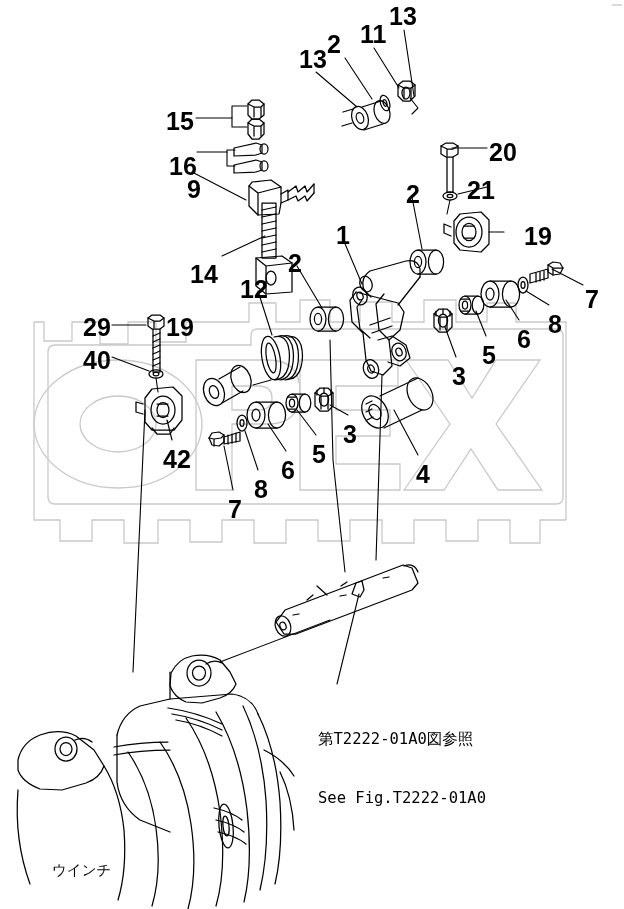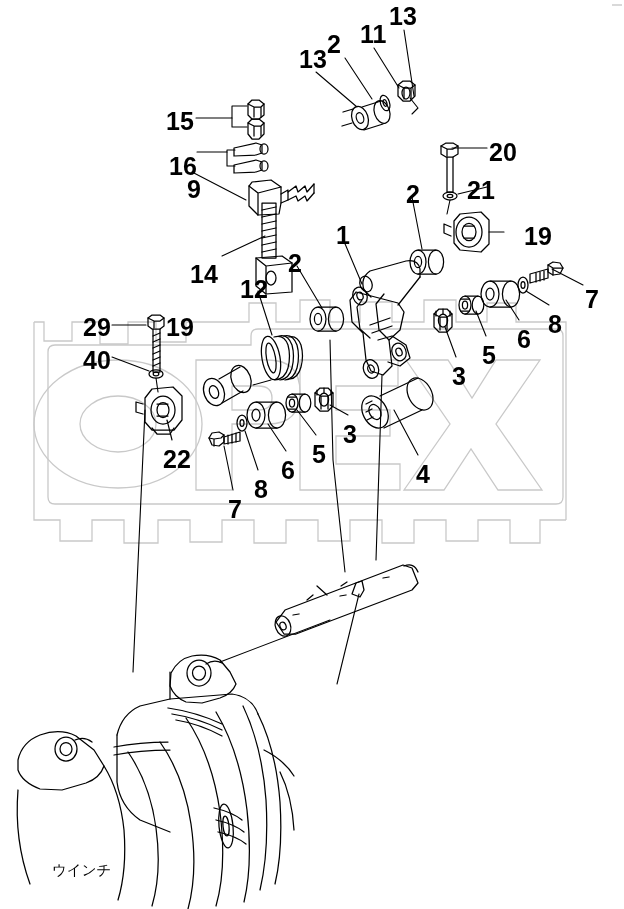--- a/index.html
+++ b/index.html
@@ -396,29 +396,31 @@
   <div class="callout cal-lg" style="left:288px;top:251px">2</div>
   <div class="callout cal-lg" style="left:240px;top:277px">12</div>
   <div class="callout cal-lg" style="left:585px;top:287px">7</div>
   <div class="callout cal-lg" style="left:548px;top:312px">8</div>
   <div class="callout cal-lg" style="left:517px;top:327px">6</div>
   <div class="callout cal-lg" style="left:482px;top:343px">5</div>
   <div class="callout cal-lg" style="left:452px;top:364px">3</div>
   <div class="callout cal-lg" style="left:83px;top:315px">29</div>
   <div class="callout cal-lg" style="left:166px;top:315px">19</div>
   <div class="callout cal-lg" style="left:83px;top:348px">40</div>
-  <div class="callout cal-lg" style="left:163px;top:447px">22</div>
+  <div class="callout cal-lg" style="left:163px;top:447px">42</div>
   <div class="callout cal-lg" style="left:343px;top:422px">3</div>
   <div class="callout cal-lg" style="left:312px;top:442px">5</div>
   <div class="callout cal-lg" style="left:281px;top:458px">6</div>
   <div class="callout cal-lg" style="left:254px;top:477px">8</div>
   <div class="callout cal-lg" style="left:228px;top:497px">7</div>
   <div class="callout cal-lg" style="left:416px;top:462px">4</div>
 
   <div class="refnote" style="left:318px;top:690px">
+    <div>第T2222-01A0図参照</div>
+    <div>See Fig.T2222-01A0</div>
   </div>
 
   <div class="winchlbl" style="left:52px;top:823px">
     <div>ウインチ</div>
     
   </div>
 
 </div>
 
 </body></html>

